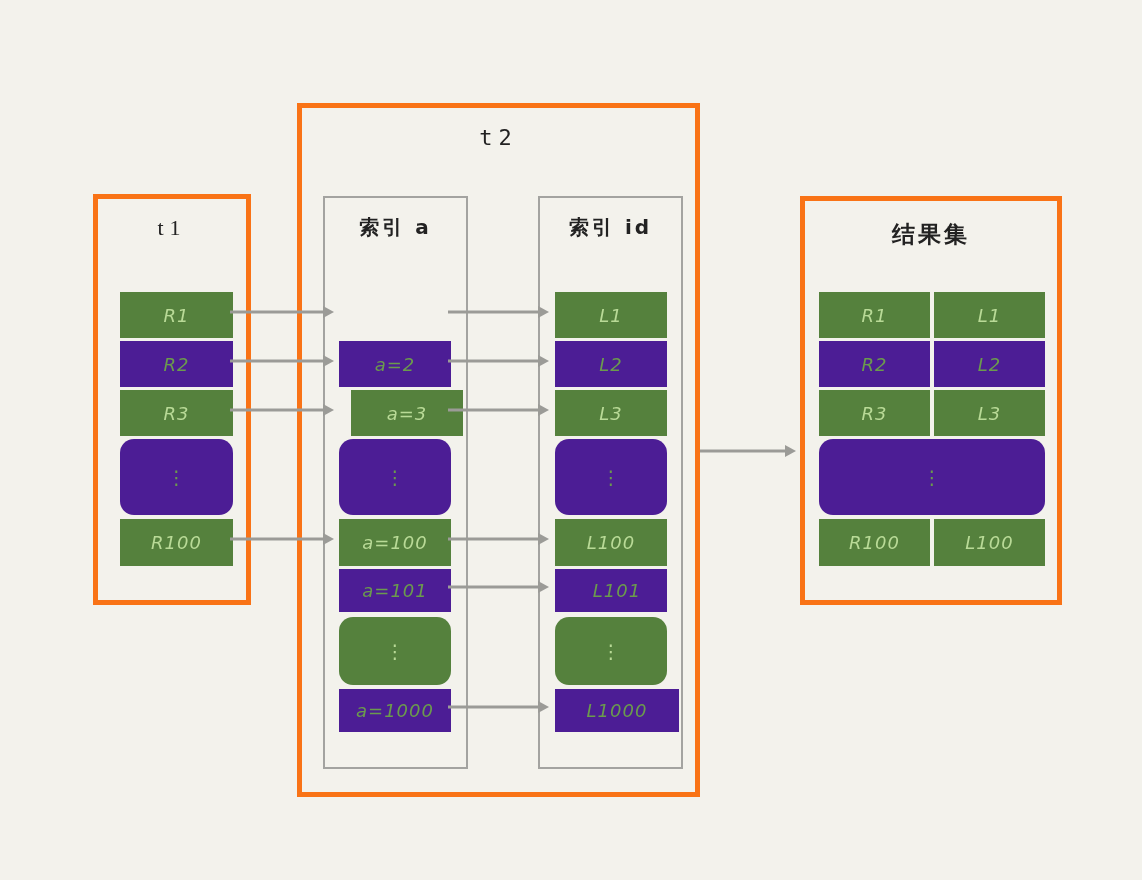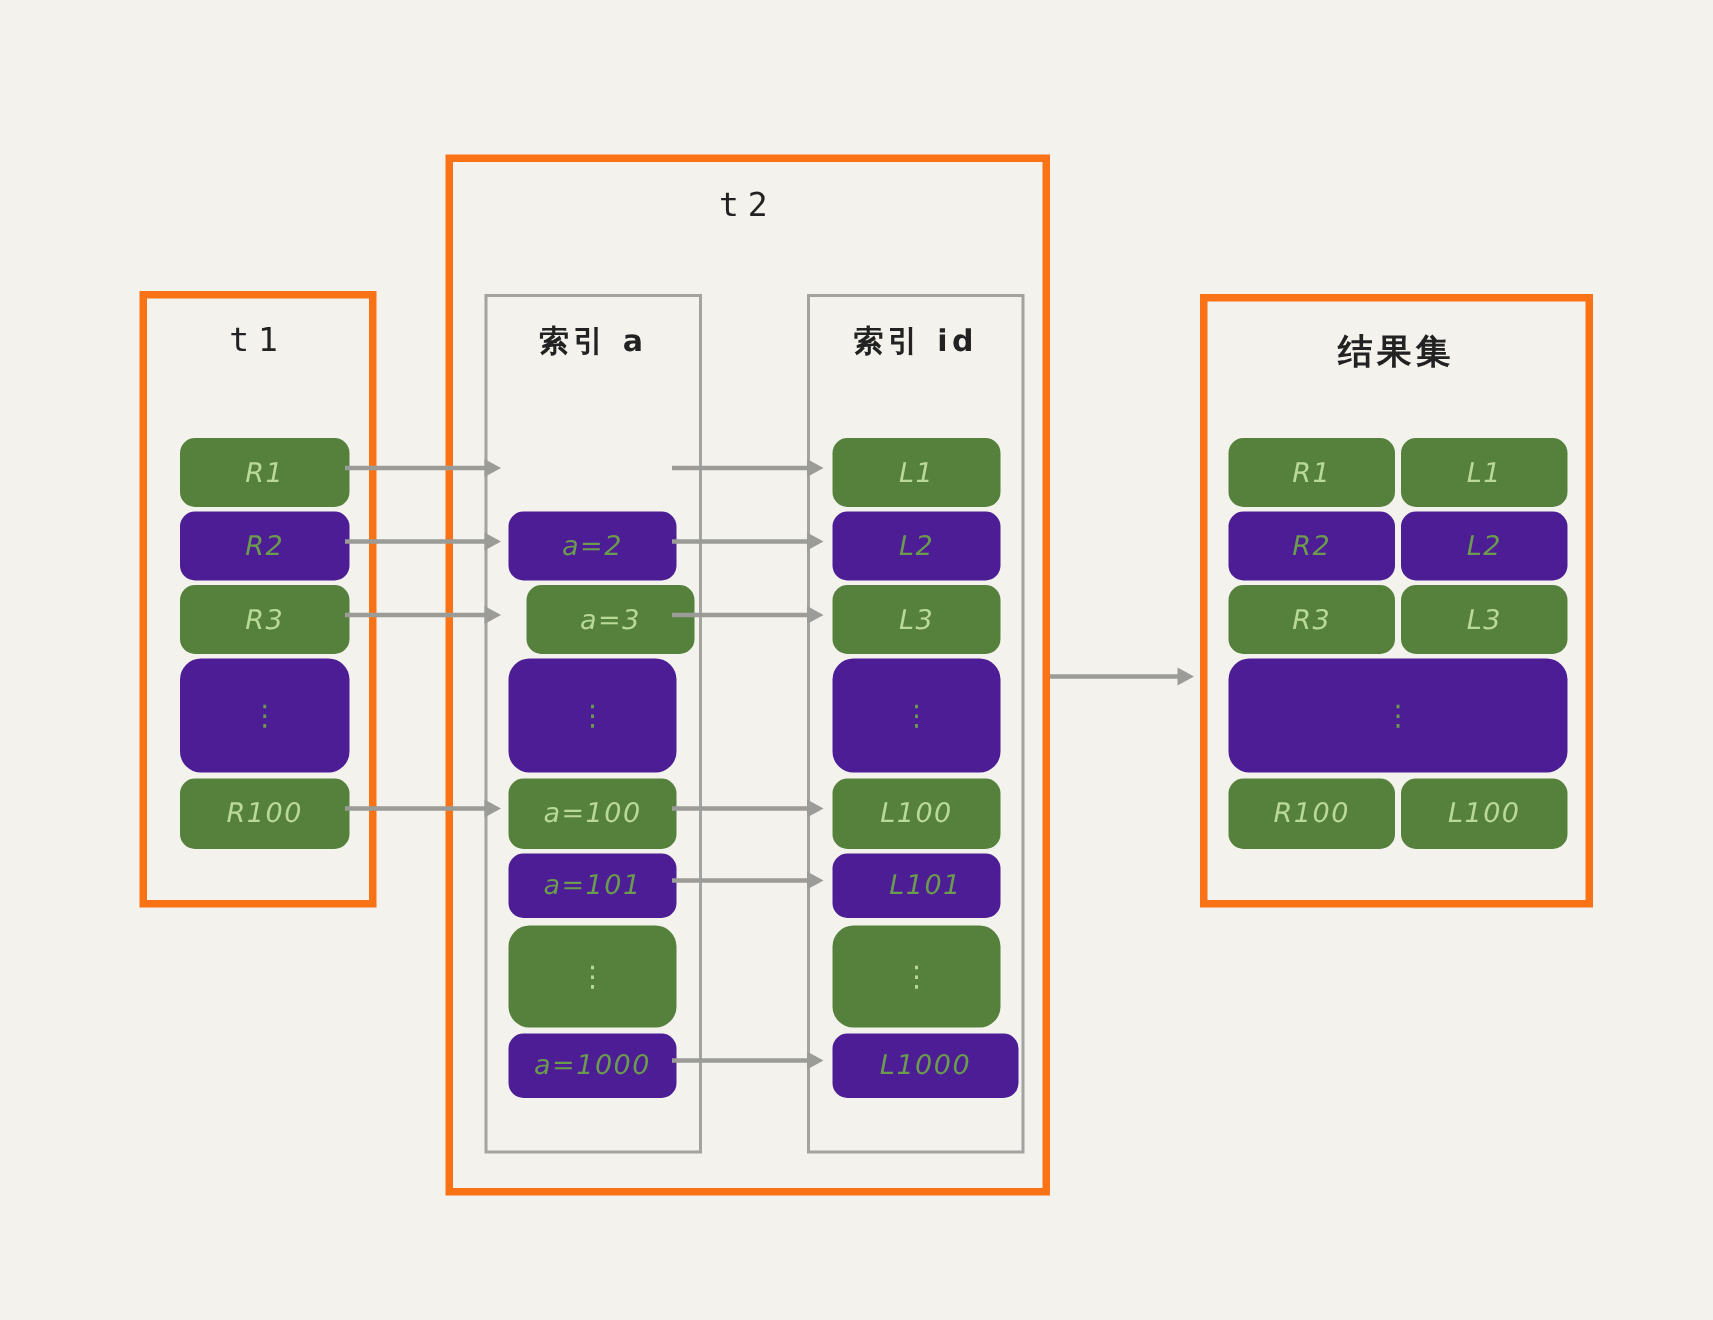--- a/index.html
+++ b/index.html
@@ -31,21 +31,21 @@
   }
   .box-title.latin{font-size:22px;}
   .box-title.cjk{
     font-family:"DejaVu Sans", sans-serif;
     font-weight:bold;
     letter-spacing:3px;
   }
   .blk{
     position:absolute;
     box-sizing:border-box;
-    border-radius:10px;
+    border-radius:0;
     display:flex;
     align-items:center;
     justify-content:center;
     font-style:italic;
     font-size:18px;
     letter-spacing:1px;
   }
   .blk.dark{background:#55813d;color:#b9da97;}
   .blk.light{background:#4c1d95;color:#6b9b4d;}
   .blk.dots{border-radius:14px;font-style:normal;font-size:19px;letter-spacing:0;}
@@ -61,21 +61,21 @@
     border-top:6px solid transparent;
     border-bottom:6px solid transparent;
   }
 </style>
 </head>
 <body>
 
 <div class="canvas">
 
   <div class="box outer" style="left:93px;top:194px;width:158px;height:411px;">
-    <div class="box-title latin" style="top:16px;">t1</div>
+    <div class="box-title latin" style="top:16px;font-family:Liberation Serif, serif;">t1</div>
     <div class="blk dark" style="left:22px;top:93px;width:113px;height:46px;">R1</div>
     <div class="blk light" style="left:22px;top:142px;width:113px;height:46px;">R2</div>
     <div class="blk dark" style="left:22px;top:191px;width:113px;height:46px;">R3</div>
     <div class="blk light dots" style="left:22px;top:240px;width:113px;height:76px;">⋮</div>
     <div class="blk dark" style="left:22px;top:320px;width:113px;height:47px;">R100</div>
   </div>
 
   <div class="box outer" style="left:297px;top:103px;width:403px;height:694px;">
     <div class="box-title latin" style="top:17px;">t2</div>
 

